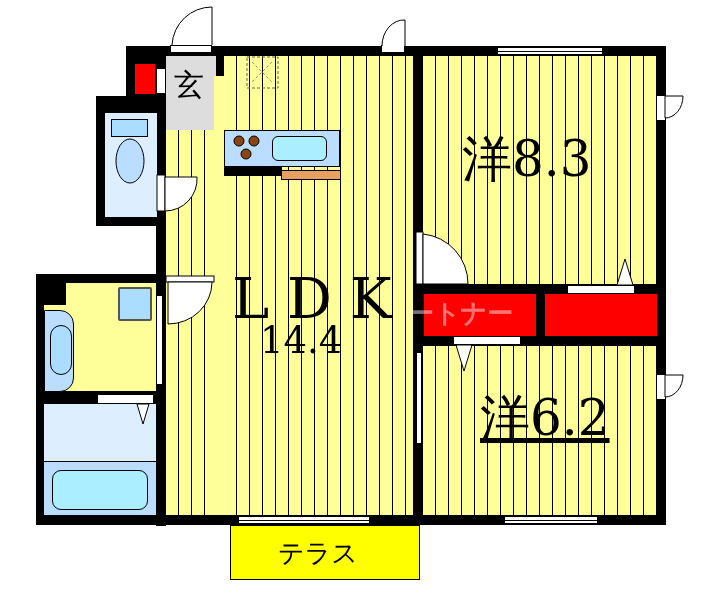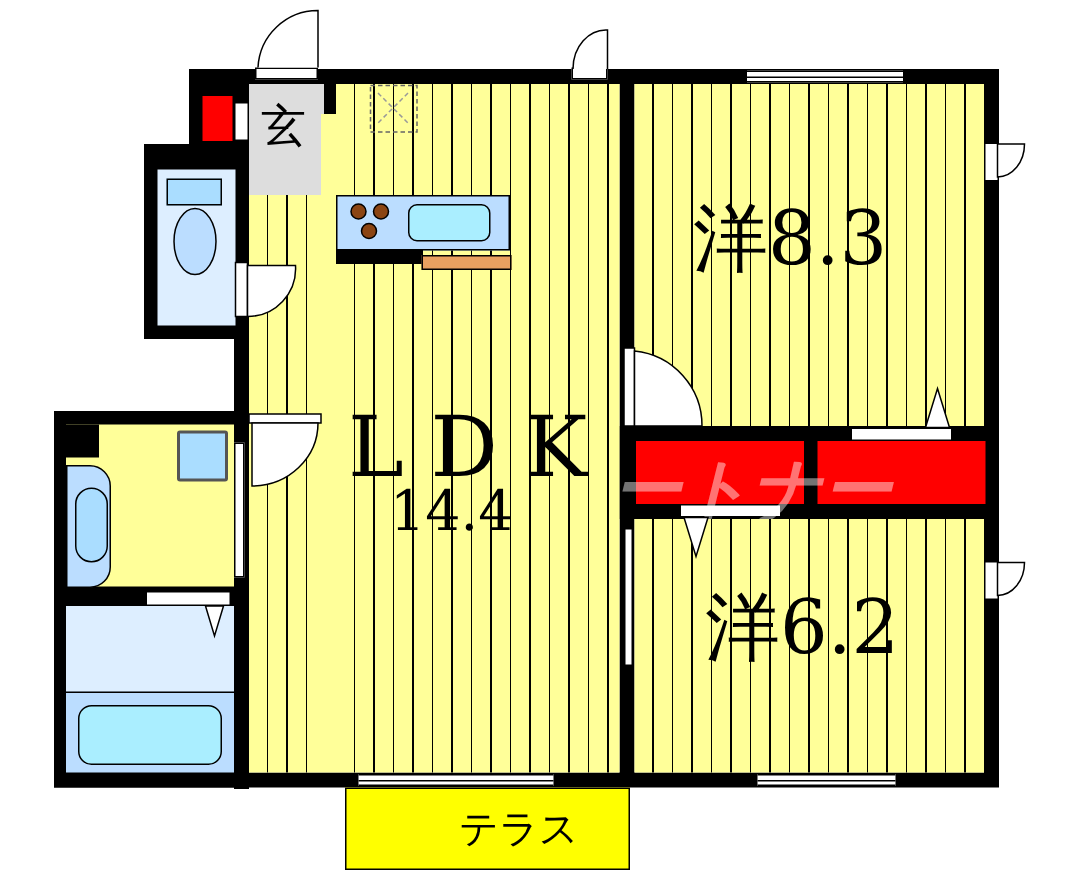--- a/index.html
+++ b/index.html
@@ -6,21 +6,21 @@
   body { width: 710px; height: 591px; background: #ffffff; position: relative; overflow: hidden; font-family: "DejaVu Serif", serif; }
   .wall { position: absolute; background: #000; }
   .floor { position: absolute; background-color: #ffff99;
     background-image: repeating-linear-gradient(90deg, transparent 0, transparent 12px, #000 12px, #000 13px); }
   .plain { position: absolute; }
   .win { position: absolute; background: #fff; border-top: 1px solid #000; border-bottom: 1px solid #000; }
   .win::after { content: ""; position: absolute; left: 0; right: 0; top: 50%; height: 1px; background: #000; }
   .doorgap { position: absolute; background: #fff; }
   .label { position: absolute; color: #000; line-height: 1; white-space: nowrap; }
   .closet { position: absolute; background: #ff0000; }
-  .watermark { position: absolute; color: rgba(255,255,255,0.45); font-family: "DejaVu Sans", sans-serif; font-weight: bold; font-size: 46px; white-space: nowrap; font-style: italic; }
+  .watermark { position: absolute; color: rgba(255,255,255,0.45); font-family: "DejaVu Sans", sans-serif; font-weight: bold; font-size: 26px; white-space: nowrap; }
   svg { position: absolute; overflow: visible; }
 </style>
 </head>
 <body>
 
 <div>
 
   <div class="wall" style="left:126px;top:46px;width:92px;height:50px;"></div>
 
   <div class="wall" style="left:96px;top:96px;width:68px;height:130px;"></div>
@@ -126,23 +126,23 @@
   <div class="closet" style="left:424px;top:294px;width:112px;height:42px;"></div>
   <div class="closet" style="left:545px;top:294px;width:112px;height:42px;"></div>
   <div class="watermark" style="left:408px;top:296px;">ートナー</div>
 
   <div class="floor" style="left:423px;top:346px;width:233px;height:169px;"></div>
   <div class="doorgap" style="left:454px;top:337px;width:66px;height:7px;"></div>
   <svg style="left:455px;top:344px;" width="18" height="28">
     <path d="M1 1 L17 1 L9 27 Z" fill="#fff" stroke="#000"></path>
   </svg>
   <div class="doorgap" style="left:416px;top:352px;width:6px;height:92px;border:1px solid #000;"></div>
-  <div class="label" style="left:470px;top:393px;font-size:50px;">洋6.2</div>
+  <div class="label" style="left:480px;top:393px;font-size:50px;text-decoration:underline;">洋6.2</div>
   <div class="win" style="left:505px;top:516px;width:92px;height:8px;"></div>
   <div class="doorgap" style="left:657px;top:375px;width:8px;height:24px;"></div>
   <svg style="left:665px;top:375px;" width="20" height="24">
     <path d="M0 0 L18 0 A18 22 0 0 1 0 22 Z" fill="#fff" stroke="#000"></path>
   </svg>
 
   <div class="win" style="left:239px;top:516px;width:130px;height:8px;"></div>
   <div class="plain" style="left:230px;top:525px;width:190px;height:55px;background:#ffff00;border:1px solid #000;"></div>
-  <div class="label" style="left:278px;top:540px;font-size:26px;font-family:'DejaVu Sans',sans-serif;margin-left:28px;">テラス</div>
+  <div class="label" style="left:278px;top:540px;font-size:26px;font-family:'DejaVu Sans',sans-serif;">テラス</div>
 </div>
 
 </body></html>

